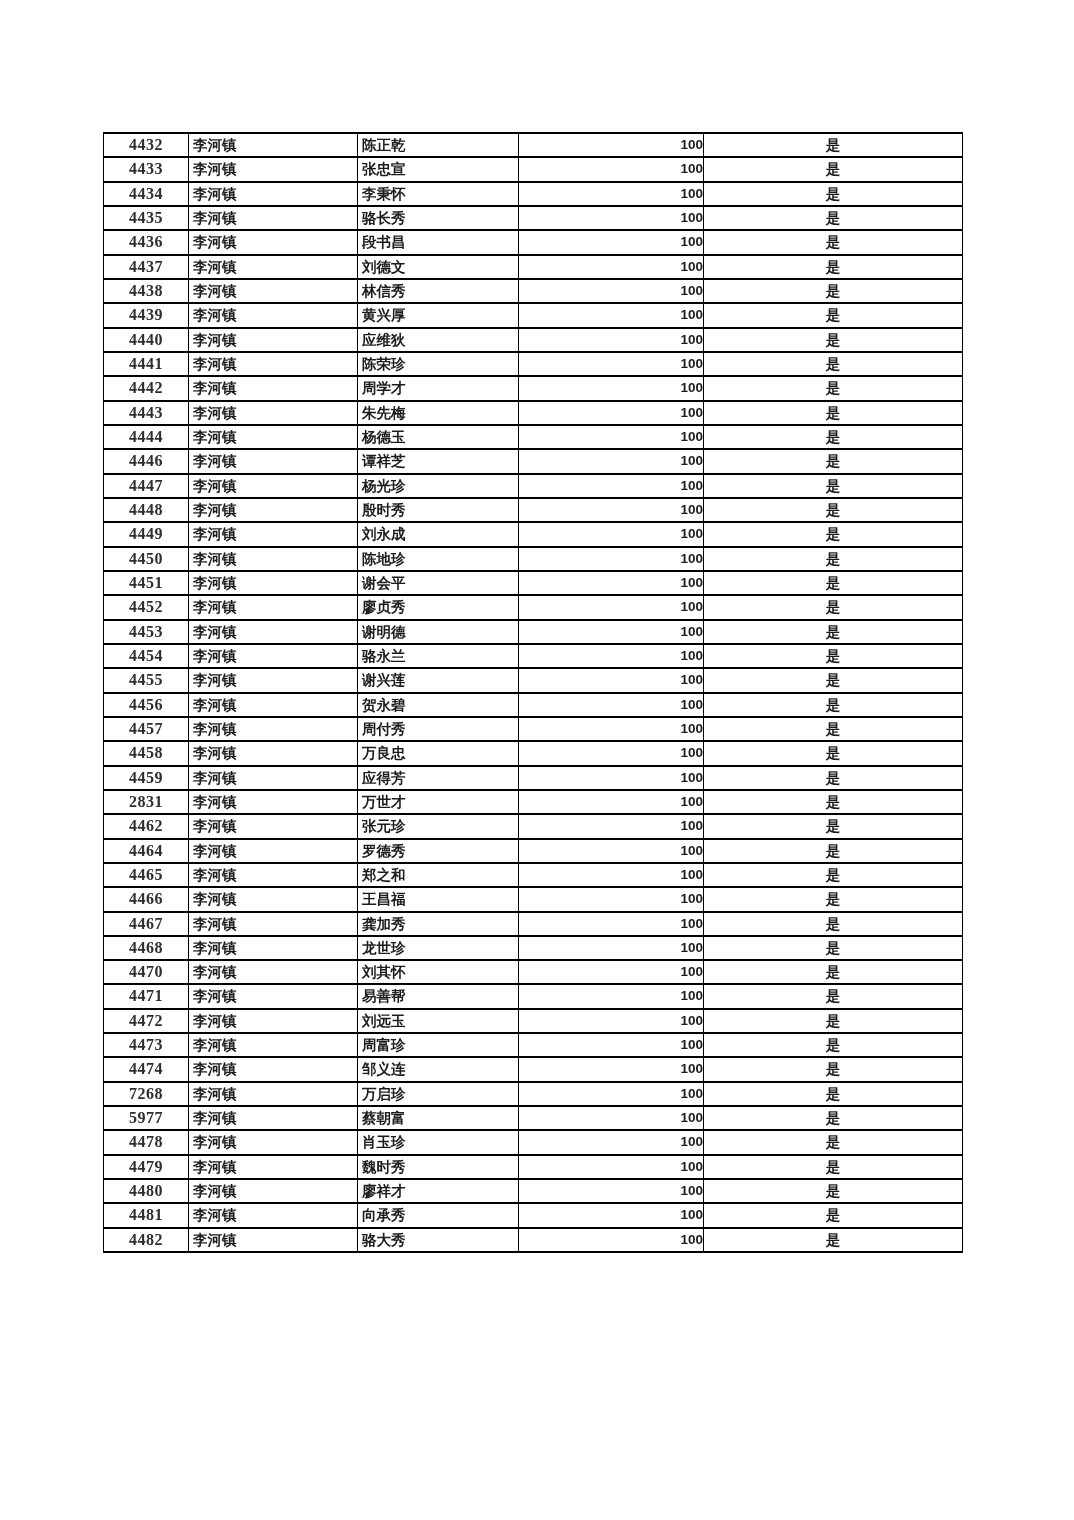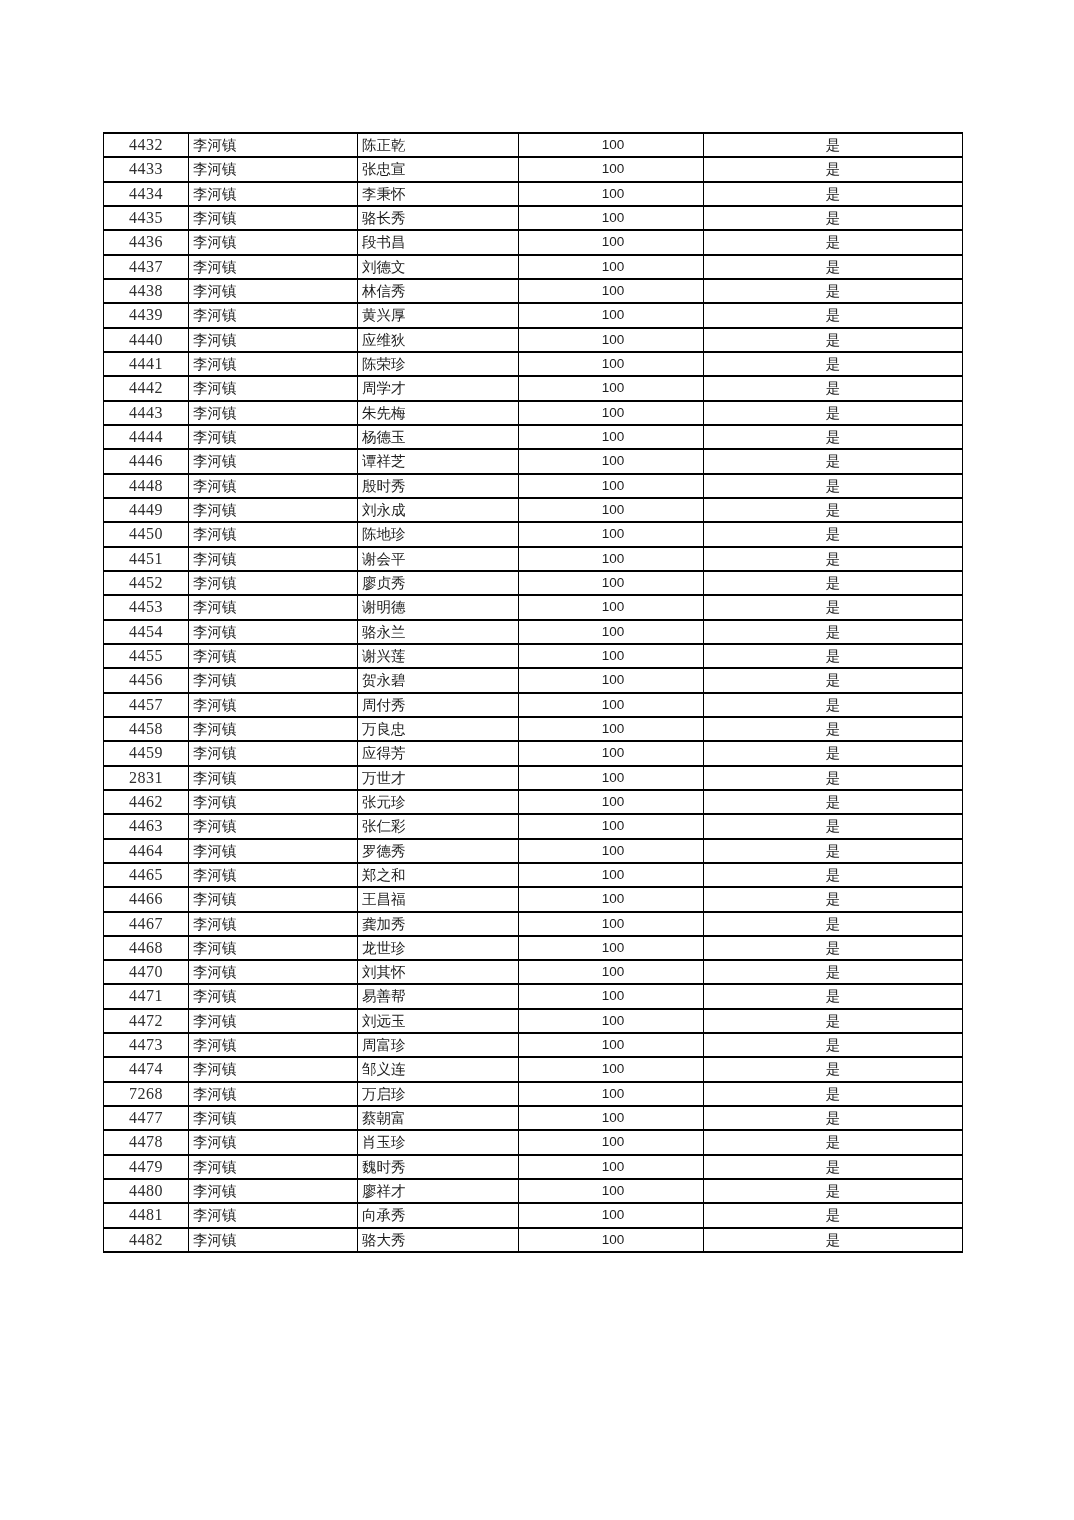--- a/index.html
+++ b/index.html
@@ -14,20 +14,21 @@
     height: 1520px;
     background: var(--page-bg);
     font-family: "Liberation Serif", serif;
     overflow: hidden;
   }
   .page {
     position: relative;
     width: 1074px;
     height: 1520px;
     background: var(--page-bg);
+    font-weight: bold;
   }
   .table-wrap {
     position: absolute;
     left: 103px;
     top: 132px;
   }
   table.records {
     border-collapse: collapse;
     table-layout: fixed;
     width: 859px;
@@ -55,21 +56,21 @@
     color: var(--id-color);
     font-family: "Liberation Serif", serif;
     letter-spacing: 0.5px;
   }
   table.records td.c1,
   table.records td.c2 {
     text-align: left;
     padding-left: 4px;
   }
   table.records td.c3 {
-    text-align: center;
+    text-align: right;
     padding-left: 4px;
     font-family: "Liberation Sans", sans-serif;
     font-size: 13.5px;
   }
   table.records td.c4 {
     text-align: center;
   }
 </style>
 </head>
 <body>
@@ -177,20 +178,27 @@
             <td class="c4">是</td>
           </tr>
           <tr>
             <td class="c0">4446</td>
             <td class="c1">李河镇</td>
             <td class="c2">谭祥芝</td>
             <td class="c3">100</td>
             <td class="c4">是</td>
           </tr>
           <tr>
+            <td class="c0">4447</td>
+            <td class="c1">李河镇</td>
+            <td class="c2">杨光珍</td>
+            <td class="c3">100</td>
+            <td class="c4">是</td>
+          </tr>
+          <tr>
             <td class="c0">4448</td>
             <td class="c1">李河镇</td>
             <td class="c2">殷时秀</td>
             <td class="c3">100</td>
             <td class="c4">是</td>
           </tr>
           <tr>
             <td class="c0">4449</td>
             <td class="c1">李河镇</td>
             <td class="c2">刘永成</td>
@@ -275,27 +283,20 @@
             <td class="c4">是</td>
           </tr>
           <tr>
             <td class="c0">4462</td>
             <td class="c1">李河镇</td>
             <td class="c2">张元珍</td>
             <td class="c3">100</td>
             <td class="c4">是</td>
           </tr>
           <tr>
-            <td class="c0">4463</td>
-            <td class="c1">李河镇</td>
-            <td class="c2">张仁彩</td>
-            <td class="c3">100</td>
-            <td class="c4">是</td>
-          </tr>
-          <tr>
             <td class="c0">4464</td>
             <td class="c1">李河镇</td>
             <td class="c2">罗德秀</td>
             <td class="c3">100</td>
             <td class="c4">是</td>
           </tr>
           <tr>
             <td class="c0">4465</td>
             <td class="c1">李河镇</td>
             <td class="c2">郑之和</td>
@@ -359,21 +360,21 @@
             <td class="c4">是</td>
           </tr>
           <tr>
             <td class="c0">7268</td>
             <td class="c1">李河镇</td>
             <td class="c2">万启珍</td>
             <td class="c3">100</td>
             <td class="c4">是</td>
           </tr>
           <tr>
-            <td class="c0">4477</td>
+            <td class="c0">5977</td>
             <td class="c1">李河镇</td>
             <td class="c2">蔡朝富</td>
             <td class="c3">100</td>
             <td class="c4">是</td>
           </tr>
           <tr>
             <td class="c0">4478</td>
             <td class="c1">李河镇</td>
             <td class="c2">肖玉珍</td>
             <td class="c3">100</td>

